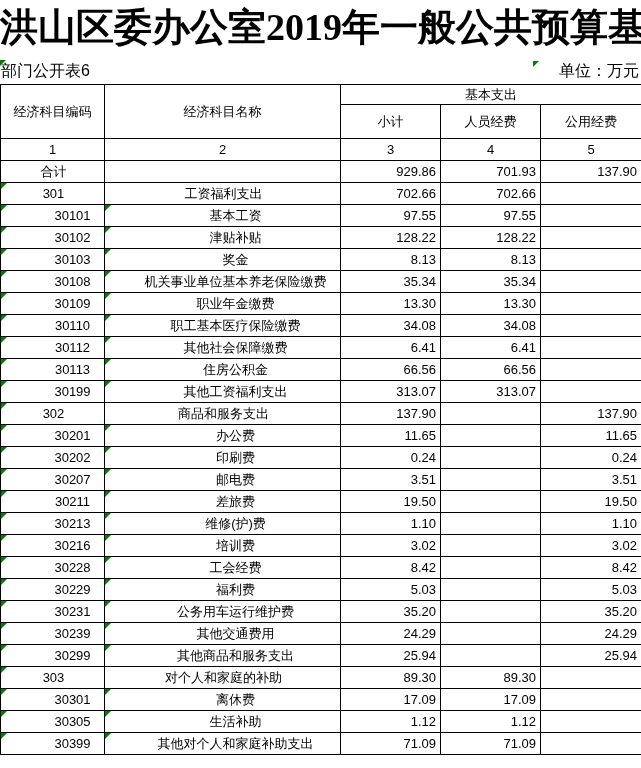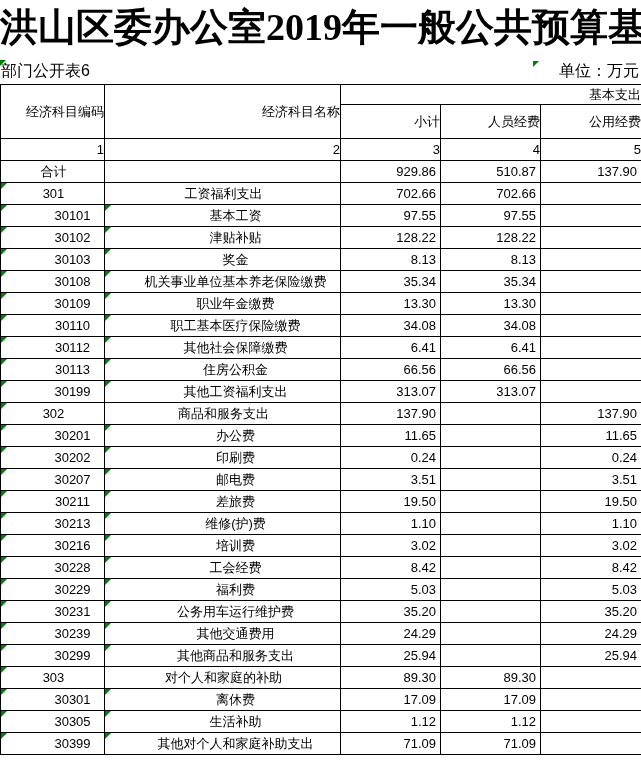--- a/index.html
+++ b/index.html
@@ -39,21 +39,21 @@
   th, td {
     border: 1px solid #000;
     font-weight: normal;
     font-size: 13px;
     padding: 0;
     position: relative;
     overflow: hidden;
     white-space: nowrap;
     vertical-align: middle;
   }
-  thead th { text-align: right; margin-left: 16px; }
+  thead th { text-align: center; margin-left: 16px; }
   tr.group-row th { height: 20px; }
   tr.sub-row th { height: 34px; }
   tr.num-row th { height: 22px; }
   tbody tr { height: 22px; }
   td.num { text-align: right; padding-right: 4px; }
   td.code, td.name { text-align: center; padding-left: 2px; }
   td.code.lvl2 { padding-left: 40px; }
   td.name.lvl2 { padding-left: 26px; }
   .flag {
     position: absolute;
@@ -107,21 +107,21 @@
         <th>3</th>
         <th>4</th>
         <th>5</th>
       </tr>
     </thead>
     <tbody id="rows">
         <tr>
           <td class="code lvl0">合计</td>
           <td class="name lvl0"></td>
           <td class="num">929.86</td>
-          <td class="num">510.87</td>
+          <td class="num">701.93</td>
           <td class="num">137.90</td>
         </tr>
         <tr>
           <td class="code lvl1"><span class="flag"></span>301</td>
           <td class="name lvl1">工资福利支出</td>
           <td class="num">702.66</td>
           <td class="num">702.66</td>
           <td class="num"></td>
         </tr>
         <tr>

